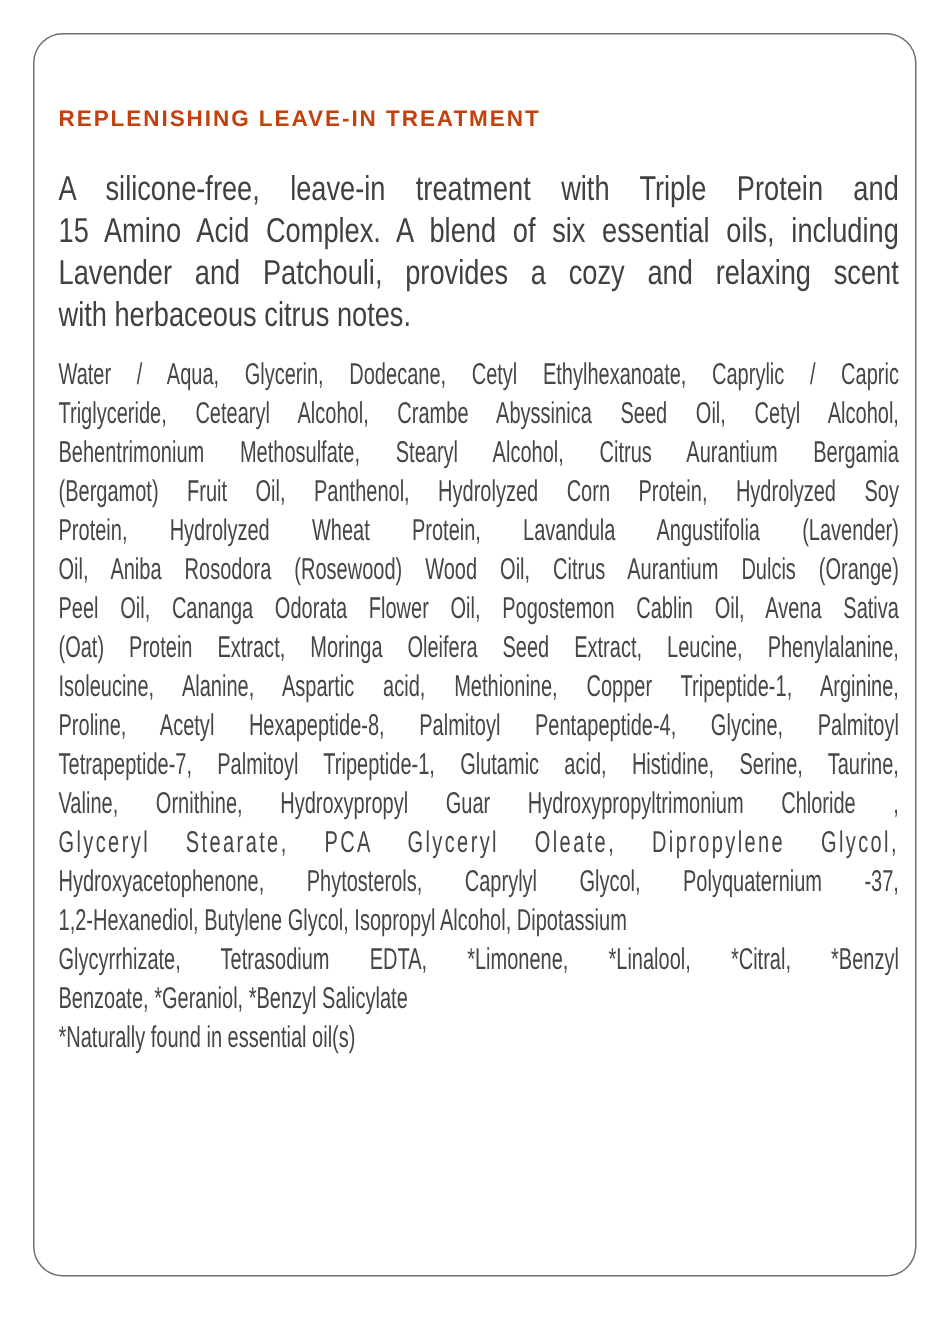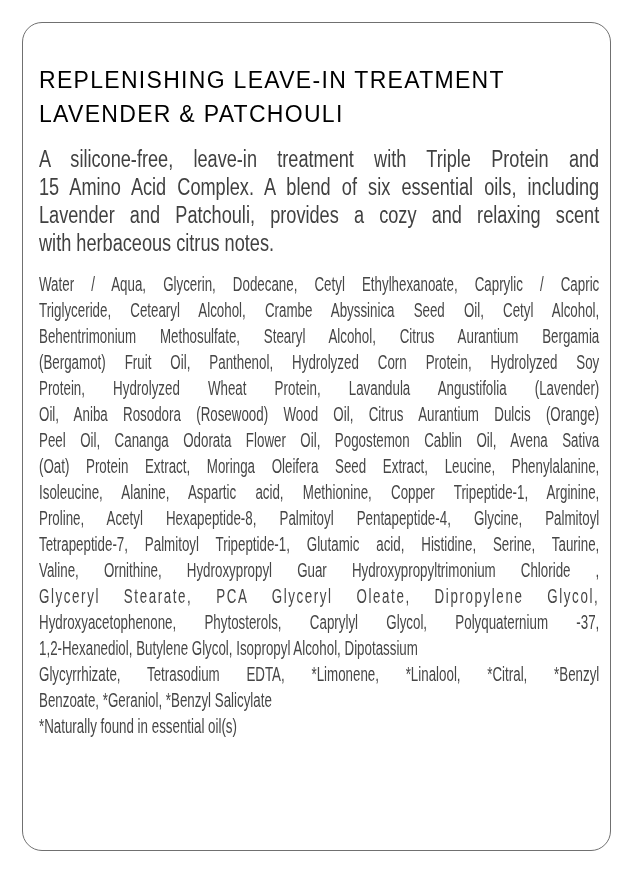--- a/index.html
+++ b/index.html
@@ -19,25 +19,25 @@
     height: 829px;
     box-sizing: border-box;
     border: 1px solid #707070;
     border-radius: 20px;
     background: #ffffff;
     overflow: hidden;
     padding: 40px 0 0 16px;
   }
   .title {
     margin: 0 0 14px 0;
-    font-size: 23px;
-    font-weight: 400;
+    font-size: 15px;
+    font-weight: 700;
     line-height: 34px;
     letter-spacing: 1.3px;
-    color: #000000;
+    color: #c2410c;
   }
   .title-line { display: block; }
   
   .desc-wrap {
     width: 710px;
     transform: scaleX(0.789);
     transform-origin: 0 0;
     font-size: 23px;
     line-height: 28px;
     color: #414141;
@@ -69,21 +69,20 @@
     text-align: left;
     color: #464646;
   }
 </style>
 </head>
 <body>
 
 <div class="card">
   <h1 class="title">
     <span class="title-line">REPLENISHING LEAVE-IN TREATMENT</span>
-    <span class="title-line">LAVENDER &amp; PATCHOULI</span>
   </h1>
 
   <div class="desc-wrap" id="desc-lines">
       <div class="line">A silicone-free, leave-in treatment with Triple Protein and</div>
       <div class="line">15 Amino Acid Complex. A blend of six essential oils, including</div>
       <div class="line">Lavender and Patchouli, provides a cozy and relaxing scent</div>
       <div class="line">with herbaceous citrus notes.</div>
     </div>
 
   <div class="ing-wrap">

